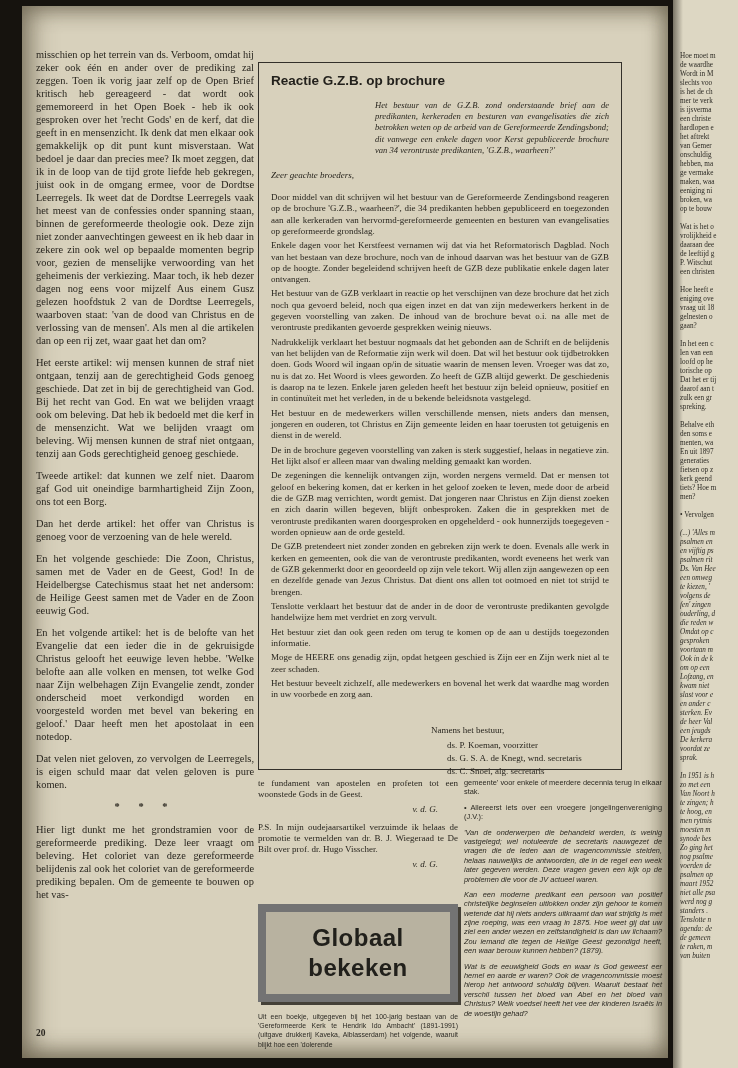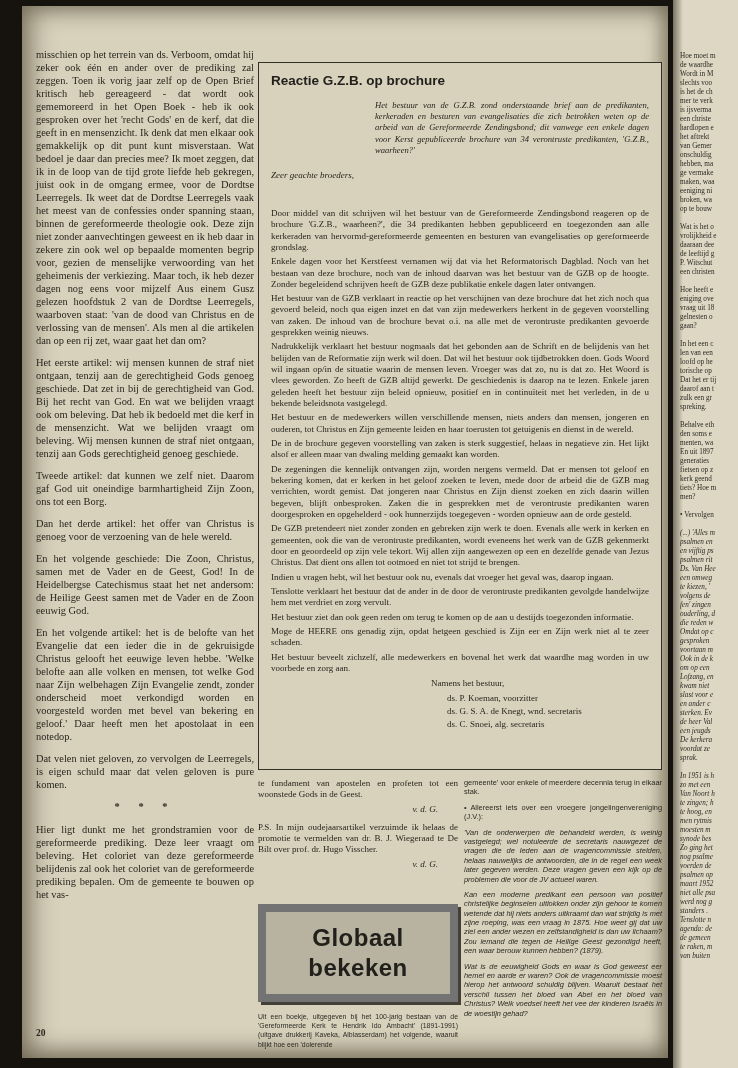--- a/index.html
+++ b/index.html
@@ -17,36 +17,36 @@
                 inset 0 10px 18px rgba(70,60,40,.22), inset 0 -12px 18px rgba(70,60,40,.3);
   }
   .leftcol {
     position:absolute; left:14px; top:42px; width:218px;
     font-size:10.4px; line-height:1.25; text-align:justify; color:#29261f;
   }
   .leftcol p { margin-bottom:9px; }
   .sep { text-align:center; letter-spacing:8px; font-weight:bold; margin:4px 0 10px 0; }
   
   .gzb-box {
-    position:absolute; left:236px; top:56px; width:404px; height:708px;
+    position:absolute; left:236px; top:56px; width:364px; height:708px;
     border:1.5px solid #33302a; padding:10px 12px 8px 12px; color:#29261f;
     background:#d8d1bc;
   }
   .gzb-title {
     font-family:"Liberation Sans", sans-serif; font-weight:bold;
     font-size:13.5px; color:#23211c; margin-bottom:12px;
   }
   .gzb-intro {
     font-style:italic; font-size:8.6px; line-height:1.3;
     margin-left:104px; text-align:justify; margin-bottom:14px;
   }
-  .gzb-salutation { font-style:italic; font-size:9px; margin-bottom:28px; }
+  .gzb-salutation { font-style:italic; font-size:9px; margin-bottom:12px; }
   .gzb-body { font-size:9px; line-height:1.26; text-align:justify; }
   .gzb-body p { margin-bottom:3px; }
-  .gzb-closing { margin:4px 0 4px 160px; font-size:9px; }
+  .gzb-closing { margin:24px 0 4px 160px; font-size:9px; }
   .gzb-signatures div { margin-left:176px; font-size:9px; line-height:1.45; }
   
   .belowL {
     position:absolute; left:236px; top:772px; width:200px;
     font-size:9px; line-height:1.25; text-align:justify; color:#29261f;
   }
   .vdg { text-align:right; font-style:italic; margin:3px 20px 7px 0; font-size:9px; }
   .globaal {
     margin-top:34px; background:#b8b2a0; border:8px solid #737373;
     box-shadow:3px 3px 0 rgba(42,39,32,.85);
@@ -114,21 +114,20 @@
       <p class="gzb-salutation">Zeer geachte broeders,</p>
       <div class="gzb-body">
           <p>Door middel van dit schrijven wil het bestuur van de Gereformeerde Zendingsbond reageren op de brochure 'G.Z.B., waarheen?', die 34 predikanten hebben gepubliceerd en toegezonden aan alle kerkeraden van hervormd-gereformeerde gemeenten en besturen van evangelisaties op gereformeerde grondslag.</p>
           <p>Enkele dagen voor het Kerstfeest vernamen wij dat via het Reformatorisch Dagblad. Noch van het bestaan van deze brochure, noch van de inhoud daarvan was het bestuur van de GZB op de hoogte. Zonder begeleidend schrijven heeft de GZB deze publikatie enkele dagen later ontvangen.</p>
           <p>Het bestuur van de GZB verklaart in reactie op het verschijnen van deze brochure dat het zich noch qua gevoerd beleid, noch qua eigen inzet en dat van zijn medewerkers herkent in de gegeven voorstelling van zaken. De inhoud van de brochure bevat o.i. na alle met de verontruste predikanten gevoerde gesprekken weinig nieuws.</p>
           <p>Nadrukkelijk verklaart het bestuur nogmaals dat het gebonden aan de Schrift en de belijdenis van het belijden van de Reformatie zijn werk wil doen. Dat wil het bestuur ook tijdbetrokken doen. Gods Woord wil ingaan op/in de situatie waarin de mensen leven. Vroeger was dat zo, nu is dat zo. Het Woord is vlees geworden. Zo heeft de GZB altijd gewerkt. De geschiedenis is daarop na te lezen. Enkele jaren geleden heeft het bestuur zijn beleid opnieuw, positief en in continuïteit met het verleden, in de u bekende beleidsnota vastgelegd.</p>
           <p>Het bestuur en de medewerkers willen verschillende mensen, niets anders dan mensen, jongeren en ouderen, tot Christus en Zijn gemeente leiden en haar toerusten tot getuigenis en dienst in de wereld.</p>
           <p>De in de brochure gegeven voorstelling van zaken is sterk suggestief, helaas in negatieve zin. Het lijkt alsof er alleen maar van dwaling melding gemaakt kan worden.</p>
           <p>De zegeningen die kennelijk ontvangen zijn, worden nergens vermeld. Dat er mensen tot geloof en bekering komen, dat er kerken in het geloof zoeken te leven, mede door de arbeid die de GZB mag verrichten, wordt gemist. Dat jongeren naar Christus en Zijn dienst zoeken en zich daarin willen begeven, blijft onbesproken. Zaken die in gesprekken met de verontruste predikanten waren doorgesproken en opgehelderd - ook hunnerzijds toegegeven - worden opnieuw aan de orde gesteld.</p>
           <p>De GZB pretendeert niet zonder zonden en gebreken zijn werk te doen. Evenals alle werk in kerken en gemeenten, ook die van de verontruste predikanten, wordt eveneens het werk van de GZB gekenmerkt door en geoordeeld op zijn vele tekort. Wij allen zijn aangewezen op een en dezelfde genade van Jezus Christus. Dat dient ons allen tot ootmoed en niet tot strijd te brengen.</p>
-          <p>Indien u vragen hebt, wil het bestuur ook nu, evenals dat vroeger het geval was, daarop ingaan.</p>
           <p>Tenslotte verklaart het bestuur dat de ander in de door de verontruste predikanten gevolgde handelwijze hem met verdriet en zorg vervult.</p>
           <p>Het bestuur ziet dan ook geen reden om terug te komen op de aan u destijds toegezonden informatie.</p>
           <p>Moge de HEERE ons genadig zijn, opdat hetgeen geschied is Zijn eer en Zijn werk niet al te zeer schaden.</p>
           <p>Het bestuur beveelt zichzelf, alle medewerkers en bovenal het werk dat waardhe mag worden in uw voorbede en zorg aan.</p>
         </div>
       <p class="gzb-closing">Namens het bestuur,</p>
       <div class="gzb-signatures">
           <div>ds. P. Koeman, voorzitter</div>
           <div>ds. G. S. A. de Knegt, wnd. secretaris</div>
           <div>ds. C. Snoei, alg. secretaris</div>

